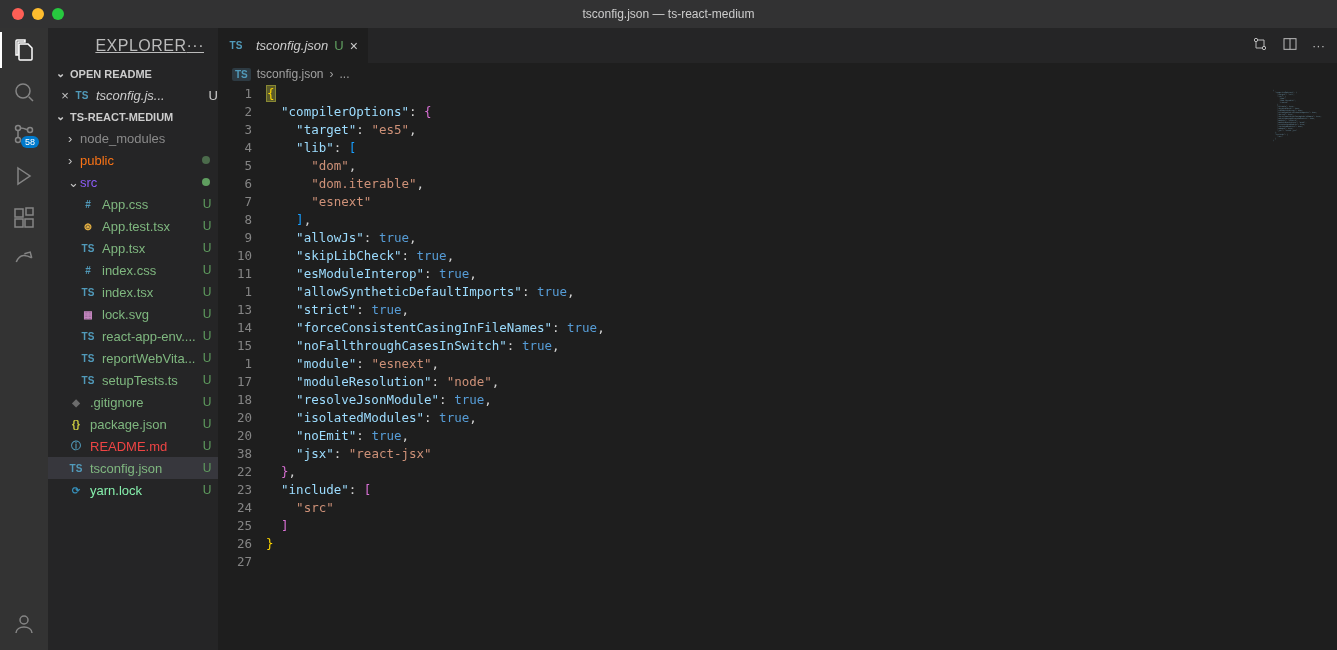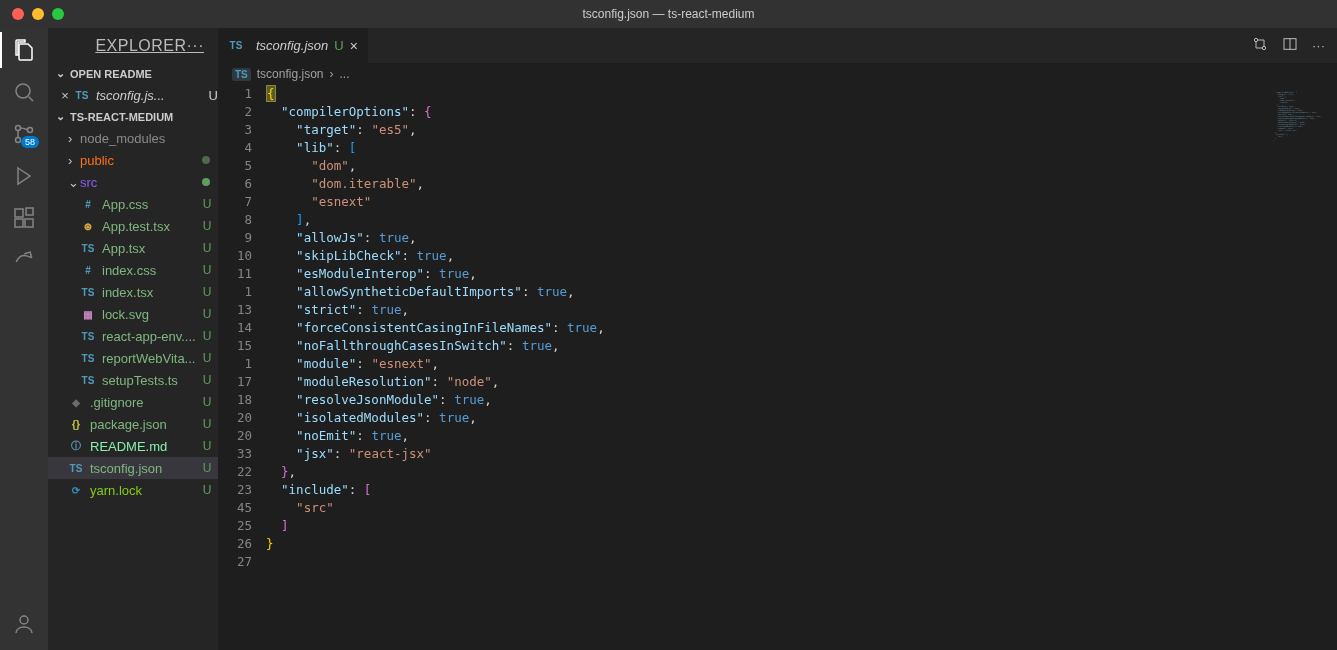--- a/index.html
+++ b/index.html
@@ -195,31 +195,31 @@
             <span class="nm" style="color:#7fb77f">.gitignore</span>
             <span class="st u">U</span>
     </div>
           <div class="node " style="padding-left:20px">
      <span class="ficon" style="color:#cbcb41;font-weight:bold;font-size:10px">{}</span>
             <span class="nm" style="color:#7fb77f">package.json</span>
             <span class="st u">U</span>
     </div>
           <div class="node " style="padding-left:20px">
      <span class="ficon" style="color:#519aba;font-weight:bold;font-size:10px">ⓘ</span>
-            <span class="nm" style="color:#86efac">README.md</span>
+            <span class="nm" style="color:#ef4444">README.md</span>
             <span class="st u">U</span>
     </div>
           <div class="node selected" style="padding-left:20px">
      <span class="ficon" style="color:#519aba;font-weight:bold;font-size:10px">TS</span>
             <span class="nm" style="color:#7fb77f">tsconfig.json</span>
             <span class="st u">U</span>
     </div>
           <div class="node " style="padding-left:20px">
      <span class="ficon" style="color:#368fb9;font-weight:bold;font-size:10px">⟳</span>
-            <span class="nm" style="color:#84cc16">yarn.lock</span>
+            <span class="nm" style="color:#86efac">yarn.lock</span>
             <span class="st u">U</span>
     </div>
         </div>
     </div>
 
     <div class="editor-area">
       <div class="tabs">
         <div id="tabrow" style="display:flex">
             <div class="tab">
      <span class="ficon" style="color:#519aba;font-weight:bold;font-size:10px">TS</span>
@@ -262,24 +262,24 @@
             <div>11</div>
             <div>1</div>
             <div>13</div>
             <div>14</div>
             <div>15</div>
             <div>1</div>
             <div>17</div>
             <div>18</div>
             <div>20</div>
             <div>20</div>
-            <div>33</div>
+            <div>38</div>
             <div>22</div>
             <div>23</div>
-            <div>45</div>
+            <div>24</div>
             <div>25</div>
             <div>26</div>
             <div>27</div>
           </div>
         <div class="code" id="code"><div><span class="hl s-brace">{</span></div><div>  <span class="s-key">"compilerOptions"</span>: <span class="s-brace2">{</span></div><div>    <span class="s-key">"target"</span>: <span class="s-str">"es5"</span>,</div><div>    <span class="s-key">"lib"</span>: <span class="s-brace3">[</span></div><div>      <span class="s-str">"dom"</span>,</div><div>      <span class="s-str">"dom.iterable"</span>,</div><div>      <span class="s-str">"esnext"</span></div><div>    <span class="s-brace3">]</span>,</div><div>    <span class="s-key">"allowJs"</span>: <span class="s-bool">true</span>,</div><div>    <span class="s-key">"skipLibCheck"</span>: <span class="s-bool">true</span>,</div><div>    <span class="s-key">"esModuleInterop"</span>: <span class="s-bool">true</span>,</div><div>    <span class="s-key">"allowSyntheticDefaultImports"</span>: <span class="s-bool">true</span>,</div><div>    <span class="s-key">"strict"</span>: <span class="s-bool">true</span>,</div><div>    <span class="s-key">"forceConsistentCasingInFileNames"</span>: <span class="s-bool">true</span>,</div><div>    <span class="s-key">"noFallthroughCasesInSwitch"</span>: <span class="s-bool">true</span>,</div><div>    <span class="s-key">"module"</span>: <span class="s-str">"esnext"</span>,</div><div>    <span class="s-key">"moduleResolution"</span>: <span class="s-str">"node"</span>,</div><div>    <span class="s-key">"resolveJsonModule"</span>: <span class="s-bool">true</span>,</div><div>    <span class="s-key">"isolatedModules"</span>: <span class="s-bool">true</span>,</div><div>    <span class="s-key">"noEmit"</span>: <span class="s-bool">true</span>,</div><div>    <span class="s-key">"jsx"</span>: <span class="s-str">"react-jsx"</span></div><div>  <span class="s-brace2">}</span>,</div><div>  <span class="s-key">"include"</span>: <span class="s-brace2">[</span></div><div>    <span class="s-str">"src"</span></div><div>  <span class="s-brace2">]</span></div><div><span class="s-brace">}</span></div><div> </div></div>
         <div class="minimap" id="minimap"><span style="color:#9cdcfe">{
   "compilerOptions": {
     "target": "es5",
     "lib": [
       "dom",

